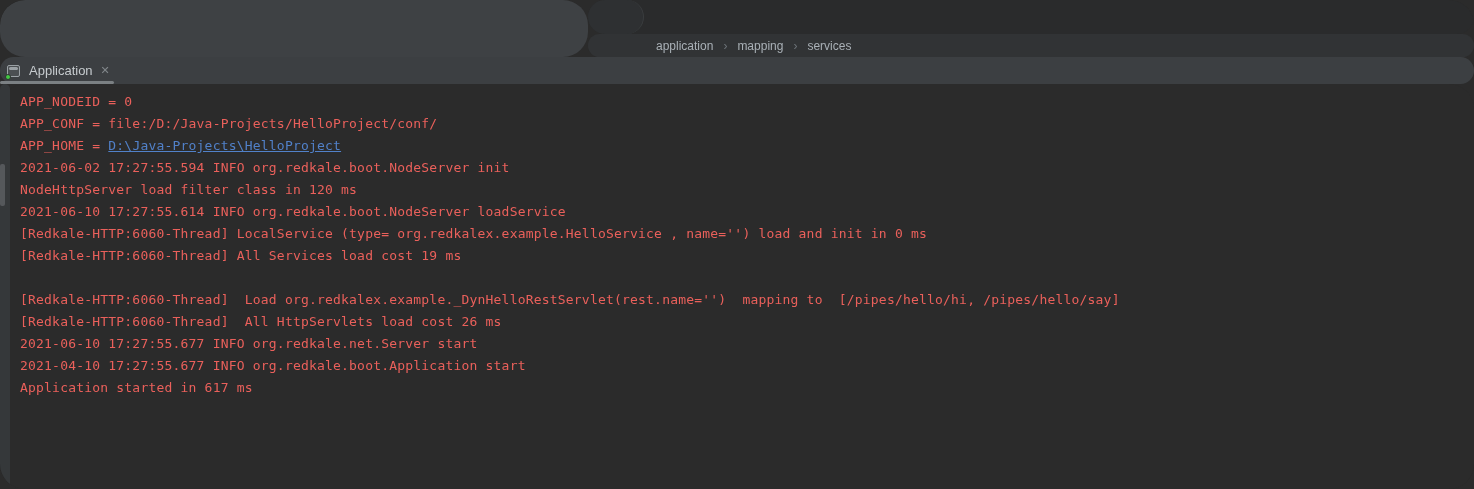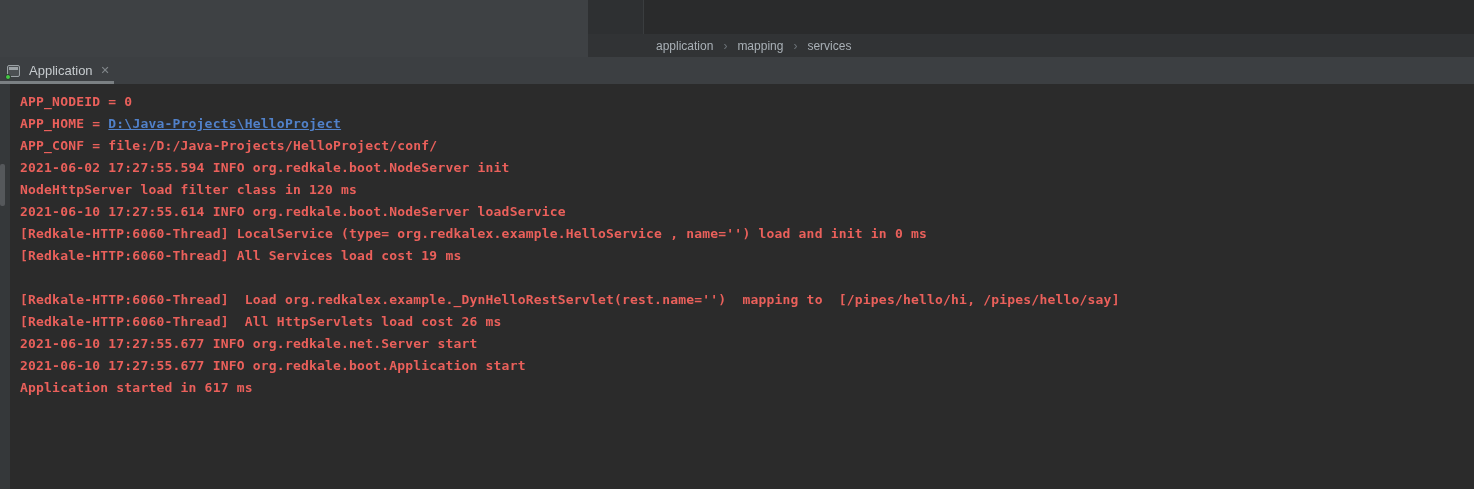--- a/index.html
+++ b/index.html
@@ -5,21 +5,21 @@
   :root{
     --stderr:#ea605b;
     --link:#5181c9;
     --console-bg:#2b2b2b;
     --tabbar-bg:#3c3f42;
     --editor-bg:#3e4144;
     --crumb-bg:#313335;
     --strip-bg:#2a2b2c;
     --green:#43c943;
   }
-  *{margin:0;padding:0;box-sizing:border-box;}
+  *{margin:0;padding:0;box-sizing:border-box;border-radius:25px;}
   html,body{width:1474px;height:489px;overflow:hidden;background:var(--console-bg);}
   body{font-family:"Liberation Sans",sans-serif;}
   .stage{position:relative;width:1474px;height:489px;}
 
   
   .editor-block{position:absolute;left:0;top:0;width:588px;height:57px;background:var(--editor-bg);}
   .top-strip{position:absolute;left:588px;top:0;width:886px;height:34px;background:var(--strip-bg);}
   .top-strip-seg{position:absolute;left:0;top:0;width:56px;height:34px;background:#2e3032;border-right:1px solid #3a3d3f;}
 
   
@@ -40,21 +40,21 @@
   .run-icon .frame{position:absolute;left:1px;top:1px;width:13px;height:12px;border:1px solid #9ba1a5;border-radius:2px;background:#4b4f52;}
   .run-icon .bar{position:absolute;left:3px;top:3px;width:9px;height:3px;background:#9ba1a5;}
   .run-icon .dot{position:absolute;left:-1px;bottom:-2px;width:6px;height:6px;border-radius:50%;background:var(--green);border:1px solid #2f3133;}
 
   
   .console{position:absolute;left:0;top:84px;width:1474px;height:405px;background:var(--console-bg);}
   .gutter{position:absolute;left:0;top:0;width:10px;height:100%;background:#35383a;}
   .gutter-thumb{position:absolute;left:0;top:80px;width:5px;height:42px;background:#55585b;border-radius:2px;}
   .output{position:absolute;left:10px;top:0;right:0;bottom:0;padding:7px 8px 0 10px;
     font-family:"DejaVu Sans Mono",monospace;font-size:13px;line-height:22px;letter-spacing:0.2px;
-    color:var(--stderr);overflow:hidden;font-weight:bold;}
+    color:var(--stderr);overflow:hidden;}
   .console-line{white-space:pre;height:22px;}
   .seg-link{color:var(--link);text-decoration:underline;cursor:pointer;}
 </style>
 </head>
 <body>
 
 <div class="stage">
 
   <div class="editor-block"></div>
 
@@ -82,29 +82,29 @@
       <div class="tab-underline"></div>
     </div>
   </div>
 
   <div class="console">
     <div class="gutter">
       <div class="gutter-thumb"></div>
     </div>
     <div class="output" id="console-output">
         <div class="console-line"><span class="seg-err">APP_NODEID = 0</span></div>
+        <div class="console-line"><span class="seg-err">APP_CONF = file:/D:/Java-Projects/HelloProject/conf/</span></div>
         <div class="console-line"><span class="seg-err">APP_HOME = </span><span class="seg-link">D:\Java-Projects\HelloProject</span></div>
-        <div class="console-line"><span class="seg-err">APP_CONF = file:/D:/Java-Projects/HelloProject/conf/</span></div>
         <div class="console-line"><span class="seg-err">2021-06-02 17:27:55.594 INFO org.redkale.boot.NodeServer init</span></div>
         <div class="console-line"><span class="seg-err">NodeHttpServer load filter class in 120 ms</span></div>
         <div class="console-line"><span class="seg-err">2021-06-10 17:27:55.614 INFO org.redkale.boot.NodeServer loadService</span></div>
         <div class="console-line"><span class="seg-err">[Redkale-HTTP:6060-Thread] LocalService (type= org.redkalex.example.HelloService , name='') load and init in 0 ms</span></div>
         <div class="console-line"><span class="seg-err">[Redkale-HTTP:6060-Thread] All Services load cost 19 ms</span></div>
         <div class="console-line">&nbsp;</div>
         <div class="console-line"><span class="seg-err">[Redkale-HTTP:6060-Thread]  Load org.redkalex.example._DynHelloRestServlet(rest.name='')  mapping to  [/pipes/hello/hi, /pipes/hello/say]</span></div>
         <div class="console-line"><span class="seg-err">[Redkale-HTTP:6060-Thread]  All HttpServlets load cost 26 ms</span></div>
         <div class="console-line"><span class="seg-err">2021-06-10 17:27:55.677 INFO org.redkale.net.Server start</span></div>
-        <div class="console-line"><span class="seg-err">2021-06-10 17:27:55.677 INFO org.redkale.boot.Application start</span></div>
+        <div class="console-line"><span class="seg-err">2021-04-10 17:27:55.677 INFO org.redkale.boot.Application start</span></div>
         <div class="console-line"><span class="seg-err">Application started in 617 ms</span></div>
       </div>
   </div>
 
 </div>
 
 </body></html>

